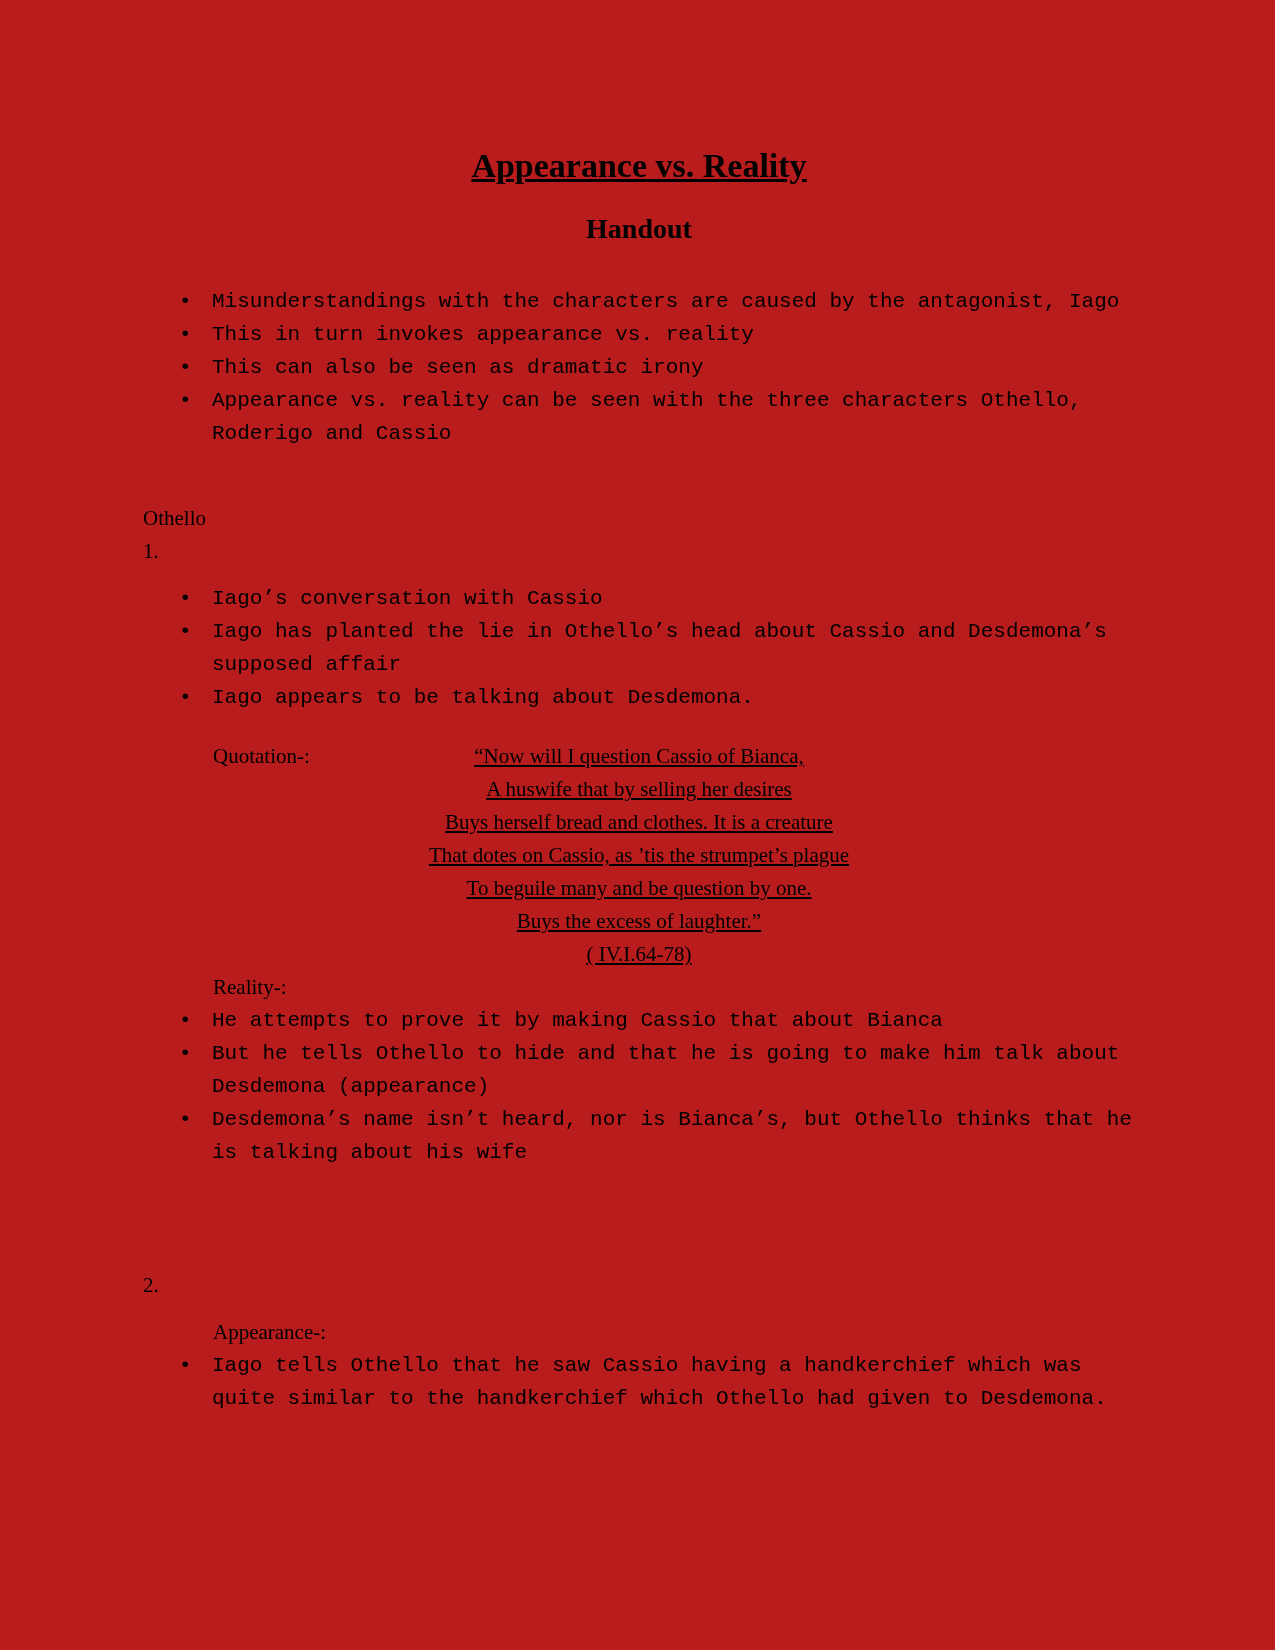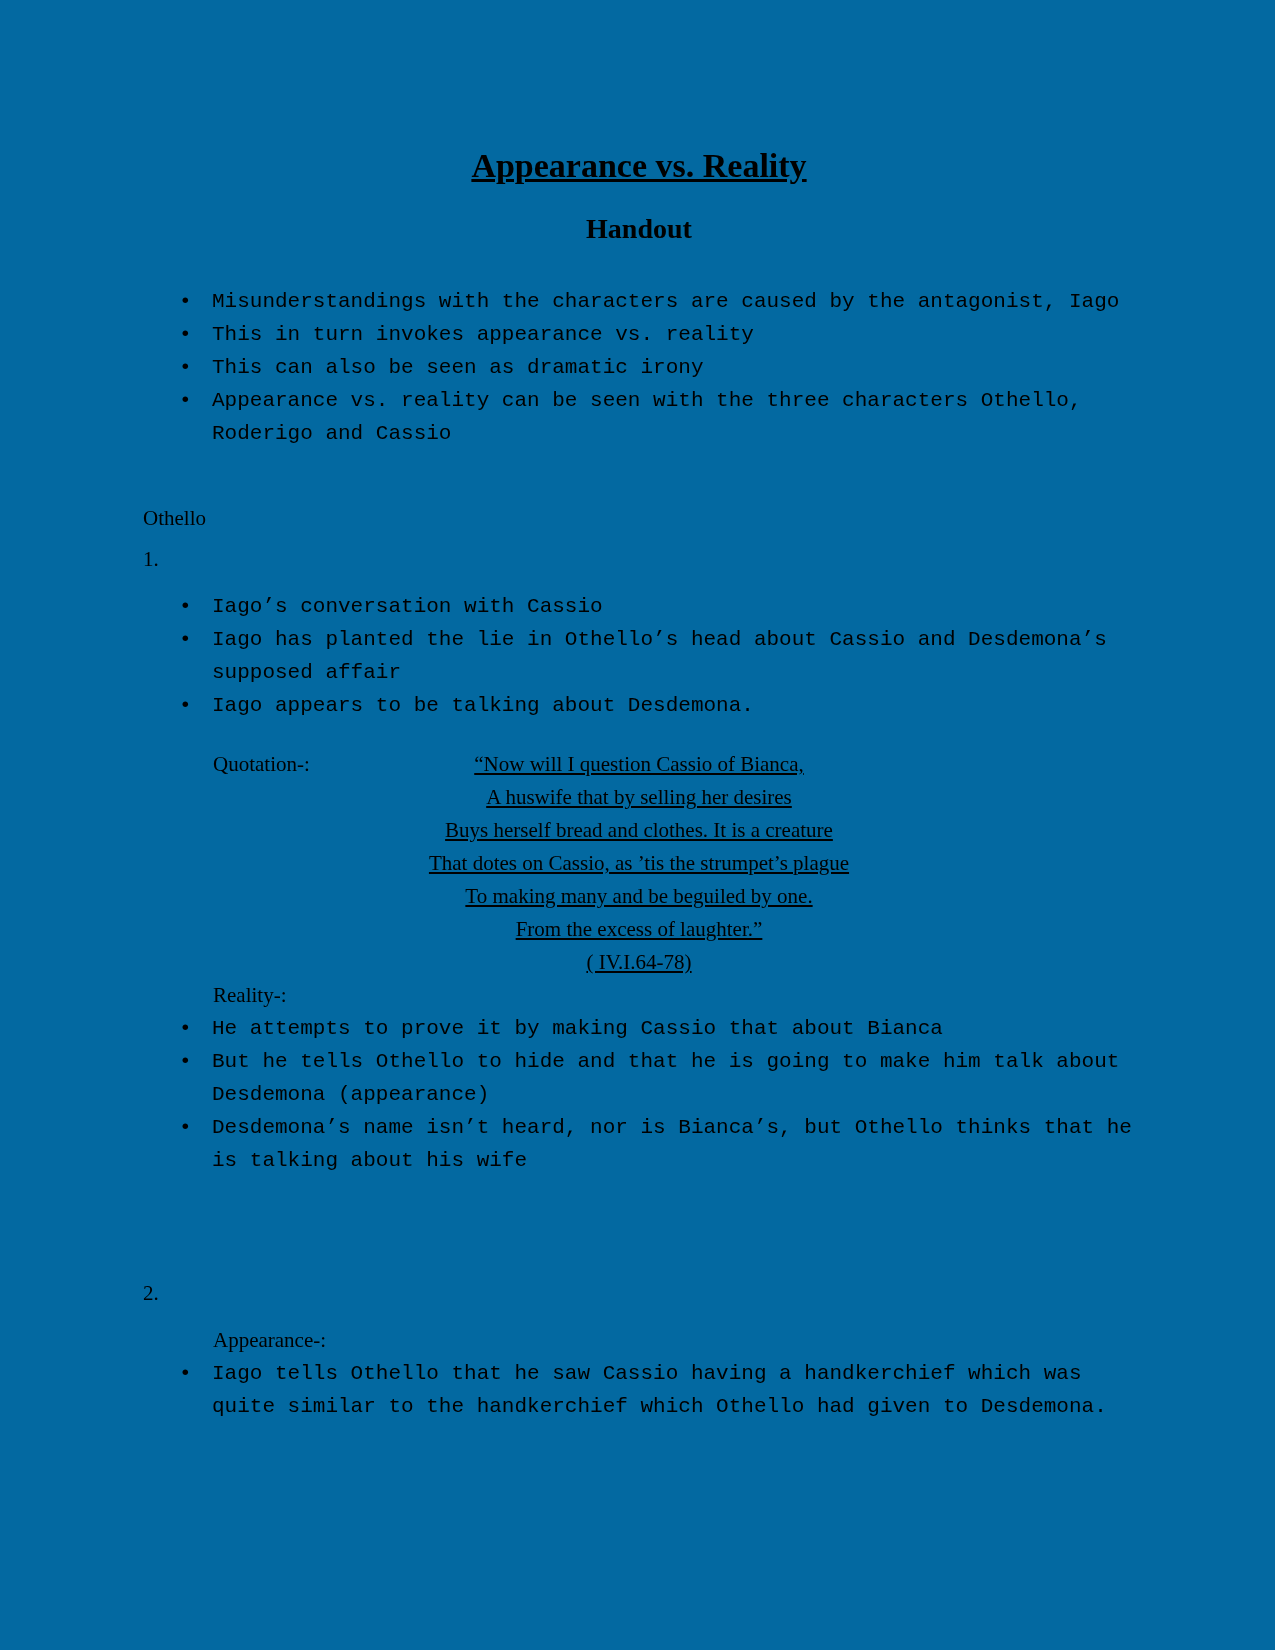--- a/index.html
+++ b/index.html
@@ -1,21 +1,21 @@
 <!DOCTYPE html>
 <html><head>
 <meta charset="utf-8">
 <style>
   * { box-sizing: border-box; }
   html, body { margin: 0; padding: 0; background: #ffffff; }
   .page {
     width: 1275px;
     height: 1650px;
     margin: 0 auto;
-    background: #0369a1;
+    background: #b91c1c;
     color: #000000;
     font-family: "Liberation Serif", serif;
     font-size: 21px;
     line-height: 33px;
     padding: 146px 140px 0 143px;
     position: relative;
     overflow: hidden;
   }
   .title {
     text-align: center;
@@ -40,21 +40,21 @@
   ul.bullets li {
     position: relative;
     font-family: Liberation Mono, monospace;
   }
   ul.bullets li::before {
     content: "\2022";
     position: absolute;
     left: -33px;
     top: 0;
   }
-  .heading { margin: 52px 0 8px 0; }
+  .heading { margin: 52px 0 0 0; }
   .point-number { margin: 0 0 14px 0; }
   .label-indent { padding-left: 70px; margin: 0; }
   .quote-wrap {
     position: relative;
     margin-top: 26px;
   }
   .quote-label {
     position: absolute;
     left: 70px;
     top: 0;
@@ -92,22 +92,22 @@
     <li>Iago appears to be talking about Desdemona.</li>
   </ul>
 
   <div class="quote-wrap">
     <span class="quote-label">Quotation-:</span>
     <div class="quote-lines">
       <div>“Now will I question Cassio of Bianca,</div>
       <div>A huswife that by selling her desires</div>
       <div>Buys herself bread and clothes. It is a creature</div>
       <div>That dotes on Cassio, as ’tis the strumpet’s plague</div>
-      <div>To making many and be beguiled by one.</div>
-      <div>From the excess of laughter.”</div>
+      <div>To beguile many and be question by one.</div>
+      <div>Buys the excess of laughter.”</div>
       <div class="citation">( IV.I.64-78)</div>
     </div>
   </div>
 
   <p class="label-indent">Reality-:</p>
 
   <ul class="bullets">
     <li>He attempts to prove it by making Cassio that about Bianca</li>
     <li>But he tells Othello to hide and that he is going to make him talk about Desdemona (appearance)</li>
     <li>Desdemona’s name isn’t heard, nor is Bianca’s, but Othello thinks that he is talking about his wife</li>

